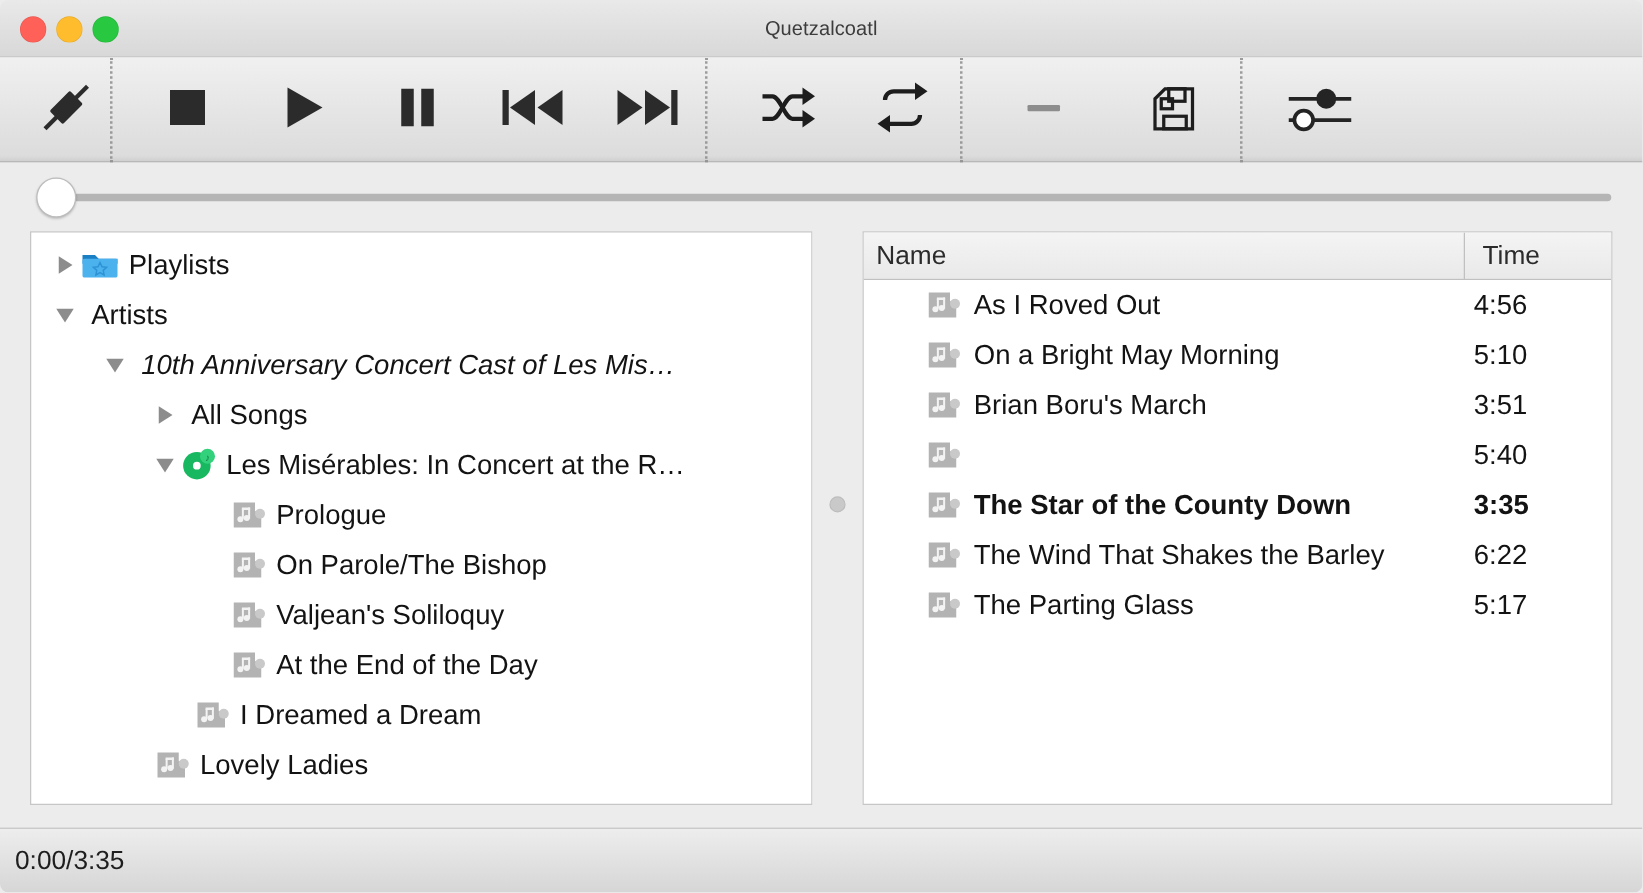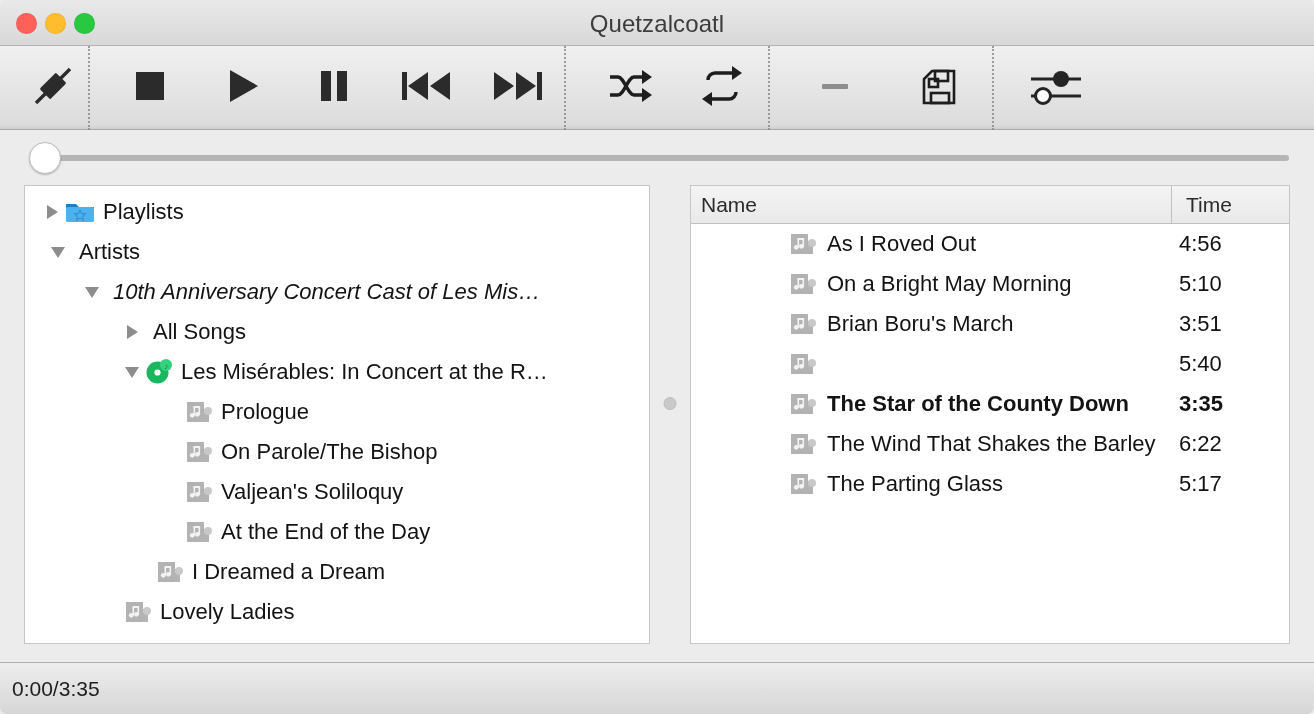--- a/index.html
+++ b/index.html
@@ -28,21 +28,21 @@
     position: absolute; left: 16px; top: 0; height: 46px;
     display: flex; align-items: center; gap: 8px;
   }
   .light { width: 21px; height: 21px; border-radius: 50%; display:block; }
   .light.red    { background: #ff6159; box-shadow: inset 0 0 0 0.5px rgba(0,0,0,.10); }
   .light.yellow { background: #ffbd2e; box-shadow: inset 0 0 0 0.5px rgba(0,0,0,.10); }
   .light.green  { background: #28c840; box-shadow: inset 0 0 0 0.5px rgba(0,0,0,.10); }
   .title {
     position: absolute; left: 0; right: 0; top: 0; height: 48px;
     display: flex; align-items: center; justify-content: center;
-    font-size: 24px; color: #3c3c3c; letter-spacing: .1px;
+    font-size: 16px; color: #3c3c3c; letter-spacing: .1px;
   }
 
   
   .toolbar {
     position: relative;
     height: 84px; flex: 0 0 84px;
     background: linear-gradient(to bottom, #f0f0f0 0%, #dcdcdc 95%, #cfcfcf 100%);
     border-bottom: 1px solid #a9a9a9;
     display: flex; align-items: center;
   }
@@ -144,21 +144,21 @@
     font-size: 21px; color: #2b2b2b;
   }
   .th-name { flex: 1 1 auto; padding-left: 10px; }
   .th-time { flex: 0 0 118px; padding-left: 14px; border-left: 1px solid #c0c0c0; height: 38px; display:flex; align-items:center; }
   .trow {
     display: flex; align-items: center;
     height: 40px;
     font-size: 22px; color: #131313;
   }
   .trow.playing { font-weight: bold; }
-  .tr-name { flex: 1 1 auto; display: flex; align-items: center; padding-left: 50px; margin-left: 48px; }
+  .tr-name { flex: 1 1 auto; display: flex; align-items: center; padding-left: 50px; }
   .tr-name .tree-label { margin-left: 10px; }
   .tr-time { flex: 0 0 118px; padding-left: 8px; }
 
   
   .statusbar {
     flex: 0 0 52px; height: 52px;
     background: linear-gradient(to bottom, #ededed 0%, #d6d6d6 100%);
     border-top: 1px solid #b0b0b0;
     display: flex; align-items: center;
     padding-left: 12px;
@@ -318,21 +318,21 @@
             </span>
             <span class="ico">
               <svg width="30" height="26" viewBox="0 0 30 26">
                 <path d="M1 5 h10 l3 3 h15 v4 H1 z" fill="#1b7fc4"></path>
                 <rect x="1" y="8" width="28" height="15" rx="1.5" fill="#4cb2ee"></rect>
                 <polygon points="15,11 16.6,14.4 20.3,14.8 17.6,17.3 18.3,21 15,19.1 11.7,21 12.4,17.3 9.7,14.8 13.4,14.4" fill="none" stroke="#2e93d4" stroke-width="1.2"></polygon>
               </svg>
             </span>
             <span class="tree-label">Playlists</span>
           </div>
-          <div class="tree-row" style="padding-left: 20px;">
+          <div class="tree-row" style="padding-left: 14px;">
             <span class="tw">
               <span class="tri open"></span>
             </span>
             <span class="tree-label">Artists</span>
           </div>
           <div class="tree-row" style="padding-left: 54px; font-style: italic;">
             <span class="tw">
               <span class="tri open"></span>
             </span>
             <span class="tree-label">10th Anniversary Concert Cast of Les Mis…</span>

